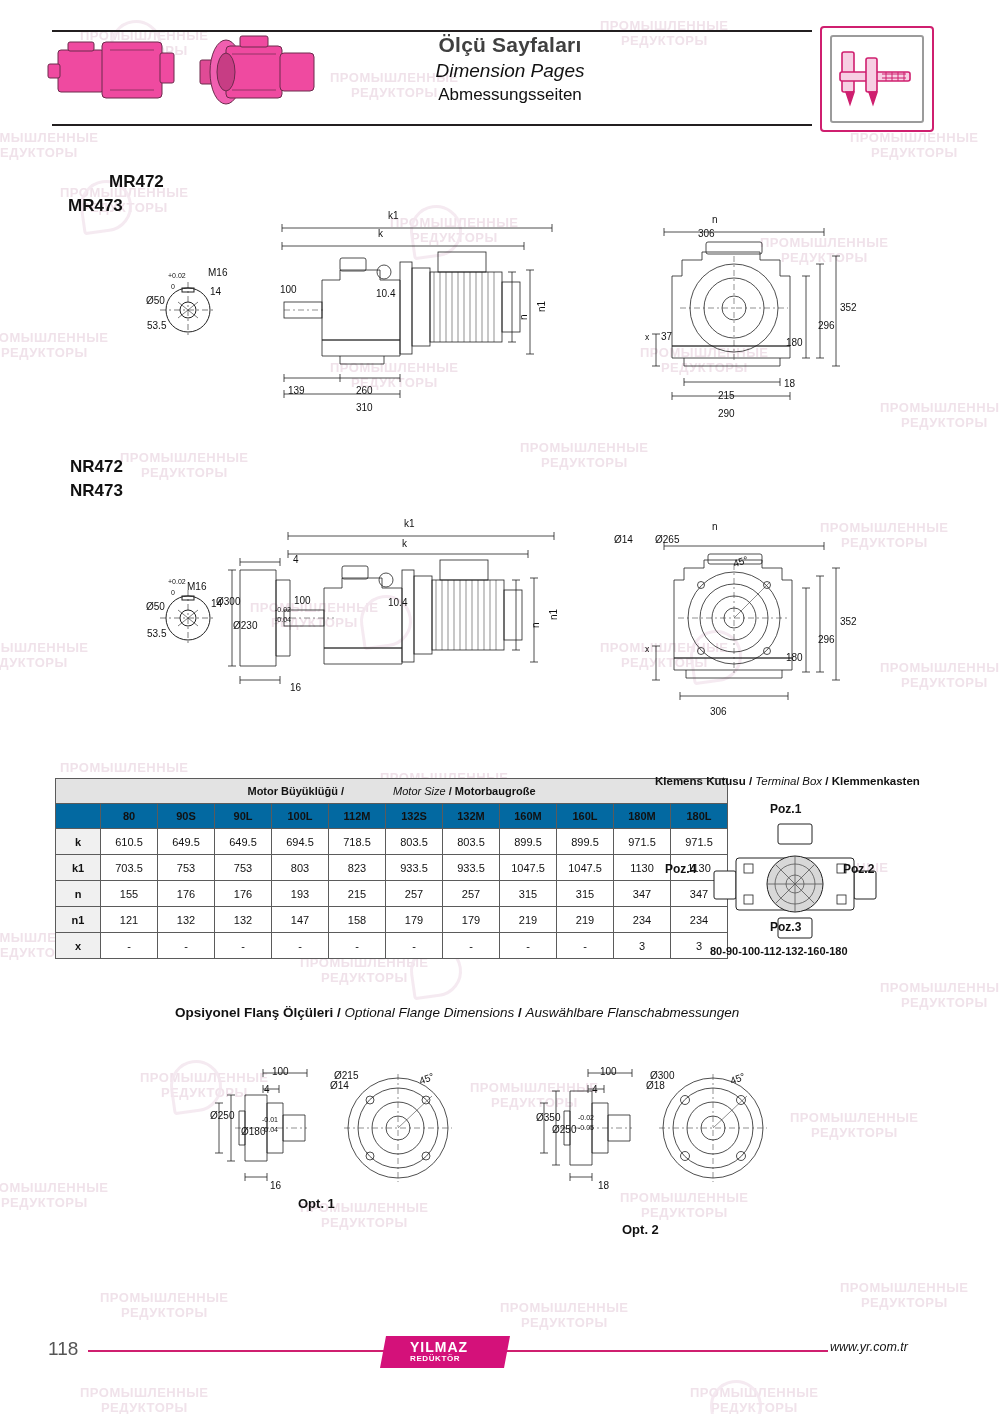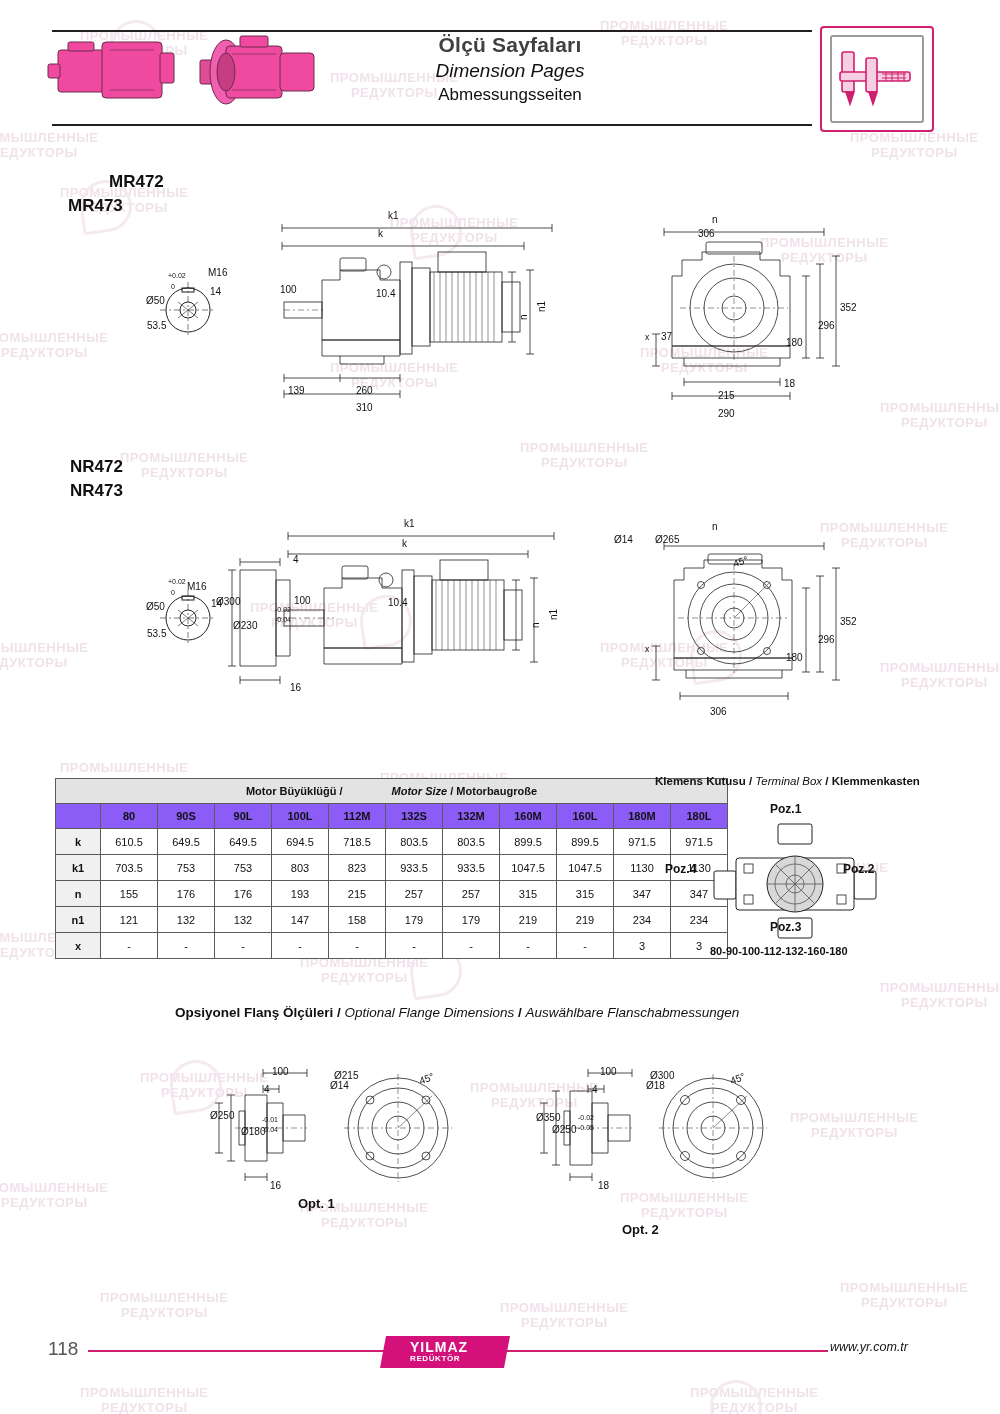--- a/index.html
+++ b/index.html
@@ -48,25 +48,25 @@
   .dwg{position:absolute;}
   .dim{position:absolute;font-size:10px;color:#111;}
   .dim.small{font-size:8.5px;}
   .dim.tiny{font-size:7px;}
   .rot{transform:rotate(-90deg);transform-origin:left top;}
 
   
   .tbl{position:absolute;left:55px;top:778px;border-collapse:collapse;}
   .tbl td,.tbl th{border:1px solid #5b5b5b;font-size:11px;text-align:center;color:#111;}
   .tbl .hdr-row td{background:#e3e3e3;font-weight:bold;height:22px;}
-  .tbl .sz-row td{background:#8b5cf6;font-weight:bold;height:22px;}
+  .tbl .sz-row td{background:#0369a1;font-weight:bold;height:22px;}
   .tbl td{height:23px;}
   .tbl .rh{background:#f0f0f0;font-weight:bold;width:42px;}
   .tbl .vc{width:54px;background:#fff;}
-  .tbl i{font-style:italic;font-weight:bold;margin-left:46px;}
+  .tbl i{font-style:italic;font-weight:normal;margin-left:46px;}
 
   
   .tb-title{position:absolute;left:655px;top:775px;font-size:11.5px;font-weight:bold;color:#111;}
   .tb-title i{font-style:italic;font-weight:normal;}
   .poz{position:absolute;font-size:12px;font-weight:bold;color:#111;}
   .tb-note{position:absolute;left:710px;top:945px;font-size:11px;font-weight:bold;color:#111;}
 
   
   .opt-title{position:absolute;left:175px;top:1005px;font-size:13.5px;font-weight:bold;color:#111;}
   .opt-title i{font-style:italic;font-weight:normal;}

